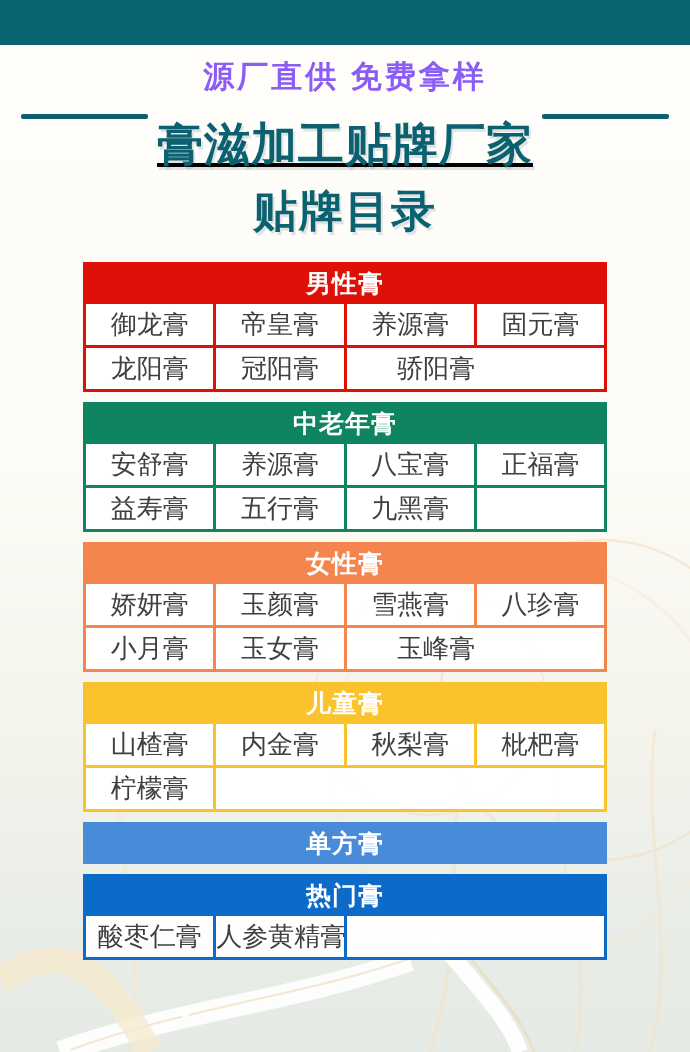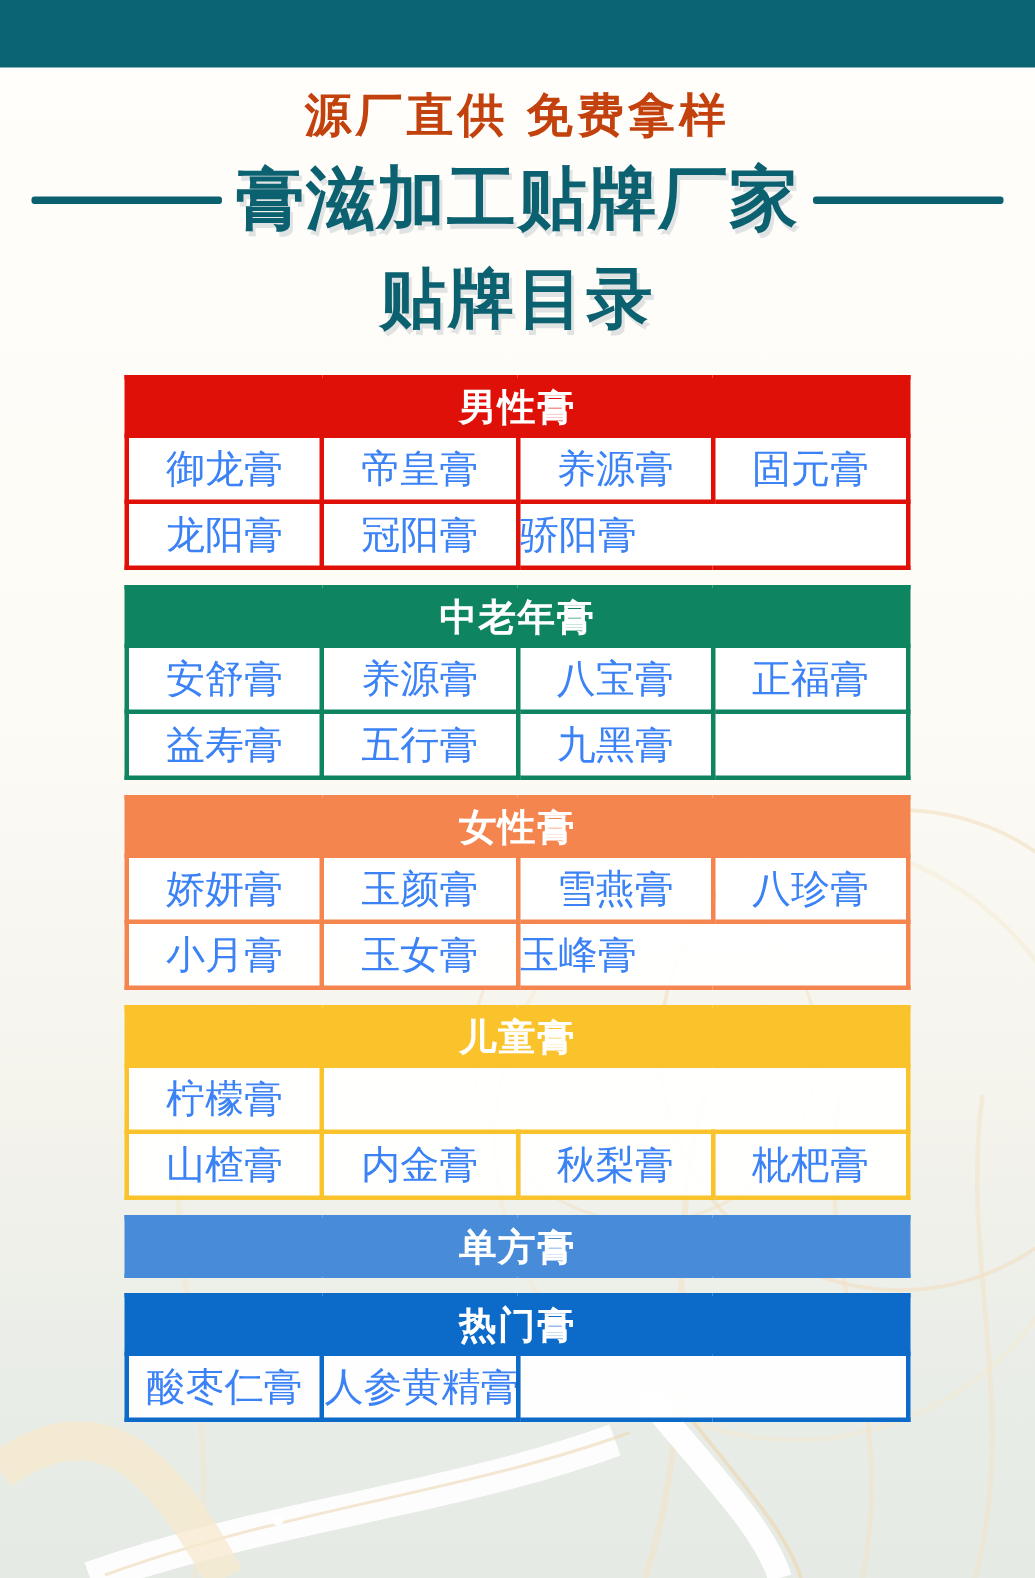--- a/index.html
+++ b/index.html
@@ -9,23 +9,23 @@
     background:linear-gradient(180deg,#fffefb 0%,#fdfbf5 45%,#f4f3ec 70%,#e9ede7 88%,#e5eae4 100%);
     position:relative;
   }
   .bg-decor { position:absolute; left:0; top:0; width:690px; height:1052px; z-index:0; pointer-events:none; }
   .content { position:relative; z-index:1; }
 
   .topbar { width:100%; height:45px; background:#0a6472; }
 
   .subtitle {
     margin-top:11px; text-align:center;
-    font-size:31px; font-weight:600; letter-spacing:3px; color:#c2410c;
-  }
-  .title-row { margin-top:4px; display:flex; align-items:center; justify-content:center; gap:9px; }
+    font-size:31px; font-weight:600; letter-spacing:3px; color:#8b5cf6;
+  }
+  .title-row { margin-top:16px; display:flex; align-items:flex-start; justify-content:center; gap:9px;text-decoration:underline; }
   .tline { width:127px; height:5px; background:#0c6170; border-radius:2px; flex:0 0 auto; }
   .title {
     margin:0; font-size:46px; font-weight:800; letter-spacing:1px; color:#0c6170;
     text-shadow:2px 3px 0 rgba(155,170,175,0.30);
   }
   .title2 {
     margin:6px 0 0 0; text-align:center;
     font-size:44px; font-weight:800; letter-spacing:2px; color:#0c6170;
     text-shadow:2px 3px 0 rgba(155,170,175,0.30);
   }
@@ -36,26 +36,26 @@
     border-collapse:collapse; table-layout:fixed;
   }
   table.cat col { width:25%; }
   .cat th {
     background:var(--tc); border:3px solid var(--tc);
     color:#ffffff; font-size:25px; font-weight:700; letter-spacing:1px;
     height:36px; padding:0; text-align:center;
   }
   .cat td {
     background:rgba(255,255,255,0.94); border:3px solid var(--tc);
-    color:#3b82f6; font-size:26px; font-weight:400;
+    color:#404040; font-size:26px; font-weight:400;
     height:41px; padding:0; text-align:center;
     white-space:nowrap; overflow:hidden;
   }
   td.half { text-align:left; }
-  td.half .half-inner { display:inline-block; width:50%; text-align:left; }
+  td.half .half-inner { display:inline-block; width:50%; text-align:right; }
 </style>
 </head>
 <body>
 
 <svg class="bg-decor" viewBox="0 0 690 1052" xmlns="http://www.w3.org/2000/svg">
   <circle cx="600" cy="700" r="160" fill="none" stroke="#f2ddbd" stroke-width="2.5" opacity="0.55"></circle>
   <circle cx="430" cy="700" r="115" fill="none" stroke="#f2ddbd" stroke-width="2" opacity="0.45"></circle>
   <circle cx="530" cy="760" r="200" fill="none" stroke="#f6e8cd" stroke-width="3" opacity="0.4"></circle>
   <path d="M 470 730 C 440 830, 470 930, 430 1052" fill="none" stroke="#f3e2c4" stroke-width="4" opacity="0.55"></path>
   <path d="M 560 730 C 540 850, 600 930, 575 1052" fill="none" stroke="#f3e2c4" stroke-width="3" opacity="0.5"></path>
@@ -173,29 +173,29 @@
           <col>
           <col>
         </colgroup>
       <thead>
           <tr>
             <th colspan="4">儿童膏</th>
           </tr>
         </thead>
       <tbody>
         <tr>
-          <td>柠檬膏</td>
-          <td colspan="3"></td>
-        </tr>
-        <tr>
           <td>山楂膏</td>
           <td>内金膏</td>
           <td>秋梨膏</td>
           <td>枇杷膏</td>
         </tr>
+        <tr>
+          <td>柠檬膏</td>
+          <td colspan="3"></td>
+        </tr>
       </tbody>
     </table>
 
     <table class="cat" style="--tc: #478bd9;">
       <colgroup>
           <col>
           <col>
           <col>
           <col>
         </colgroup>

